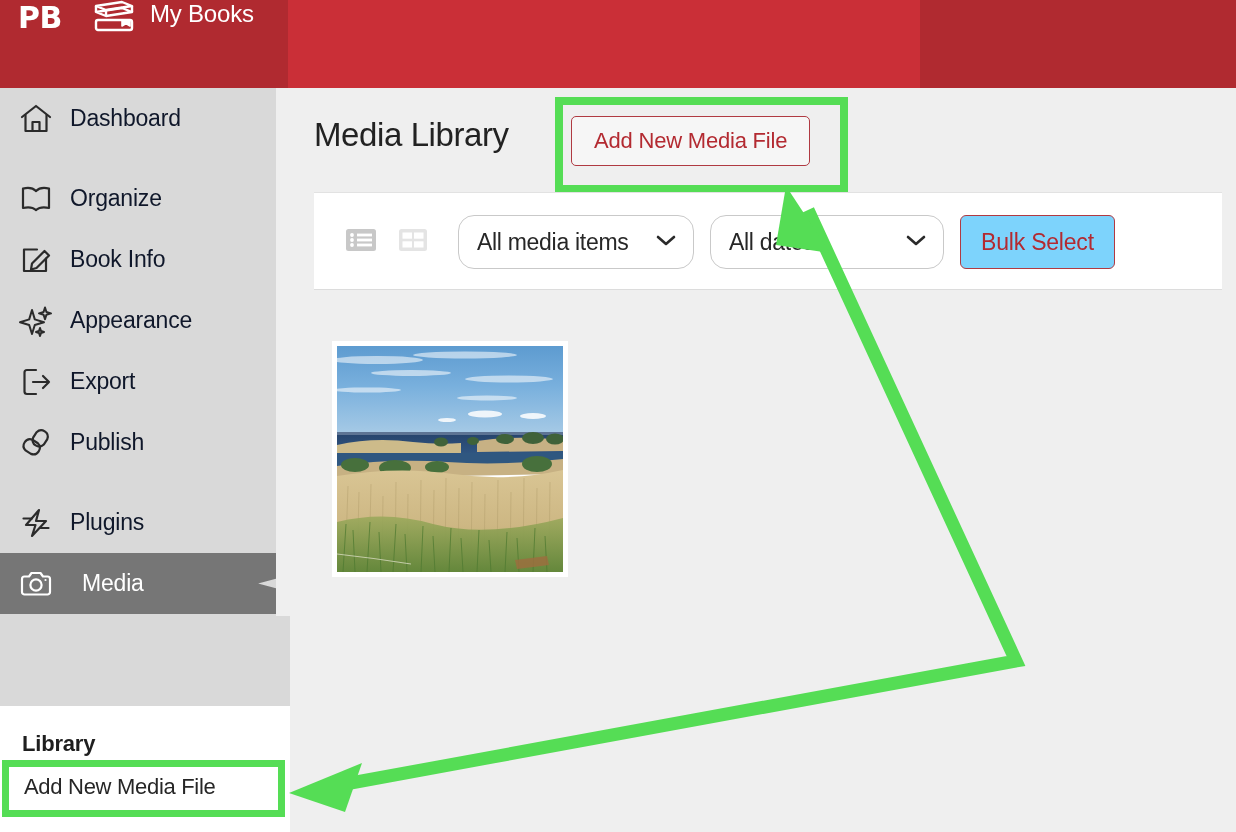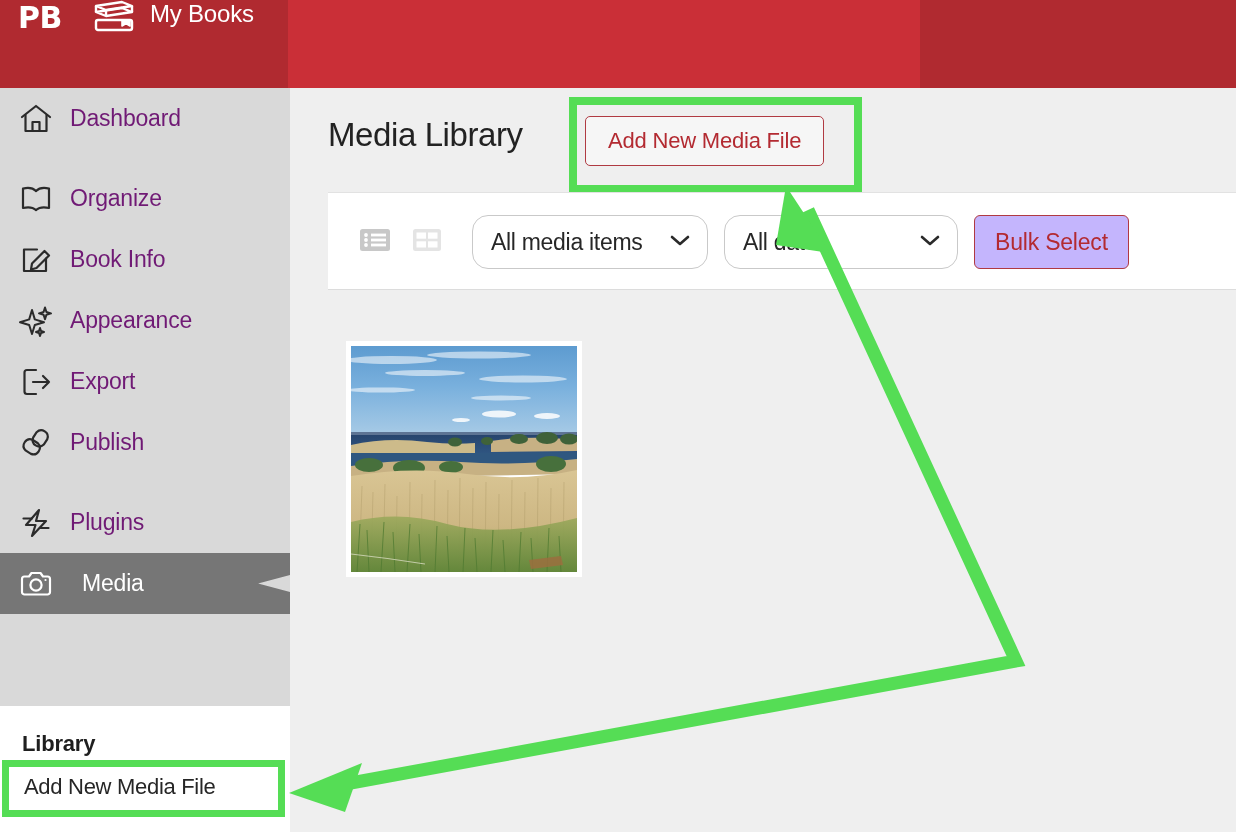--- a/index.html
+++ b/index.html
@@ -41,21 +41,21 @@
   .sidebar {
     position: absolute; left: 0; top: 88px; width: 290px; height: 744px;
     background: #d9d9d9;
   }
   .nav-list { position: absolute; left: 0; top: 0; width: 290px; }
   .nav-item {
     position: relative; display: flex; align-items: center;
     height: 61px; padding-left: 18px; gap: 16px; cursor: pointer;
   }
   .nav-item .nav-label {
-    font-size: 23px; color: #701a75; letter-spacing: -0.2px;
+    font-size: 23px; color: #0f172a; letter-spacing: -0.2px;
   }
   .nav-icon { width: 36px; height: 36px; display: block; flex: none; }
   .nav-item.spaced-top { margin-top: 19px; }
   .nav-item.active {
     background: #767676; width: 290px;
     clip-path: polygon(0 0, 100% 0, 100% 36%, 89% 50%, 100% 64%, 100% 100%, 0 100%);
     gap: 28px;
   }
   .nav-item.active .nav-label { color: #ffffff; }
 
@@ -72,21 +72,21 @@
     position: absolute; left: 24px; top: 68px;
     font-size: 22px; color: #262626; letter-spacing: -0.3px; cursor: pointer;
   }
   .hl-submenu {
     position: absolute; left: 2px; top: 54px; width: 283px; height: 57px;
     border: 7px solid #55dd55; background: #ffffff;
   }
 
   
   .content {
-    position: absolute; left: 290px; top: 88px;
+    position: absolute; left: 276px; top: 88px;
     width: 946px; height: 528px; background: #efefef;
   }
   .page-title {
     position: absolute; left: 38px; top: 28px;
     font-size: 33px; color: #222; letter-spacing: -0.4px;
   }
   .addnew-btn {
     position: absolute; left: 295px; top: 28px;
     padding: 11px 22px; border: 1px solid #b03a42; border-radius: 5px;
     background: #f6f6f6; color: #b32a31; font-size: 22px;
@@ -110,21 +110,21 @@
     justify-content: space-between; gap: 14px;
     border: 1px solid #c9c9c9; border-radius: 16px; background: #ffffff;
     height: 54px; padding: 0 16px 0 18px; cursor: pointer;
   }
   .flt .flt-label { font-size: 23px; color: #272727; letter-spacing: -0.3px; }
   .flt-media { left: 144px; top: 22px; width: 236px; }
   .flt-dates { left: 396px; top: 22px; width: 234px; }
   .bulk-btn {
     position: absolute; left: 646px; top: 22px;
     height: 54px; display: flex; align-items: center; padding: 0 20px;
-    border: 1px solid #b03a42; border-radius: 6px; background: #c4b5fd;
+    border: 1px solid #b03a42; border-radius: 6px; background: #7dd3fc;
     color: #b32a31; font-size: 23px; letter-spacing: -0.2px; cursor: pointer;
   }
 
   
   .thumb {
     position: absolute; left: 56px; top: 253px;
     width: 236px; height: 236px; background: #ffffff;
     padding: 5px; cursor: pointer;
   }
   .thumb-photo { position: relative; width: 226px; height: 226px; overflow: hidden; }

